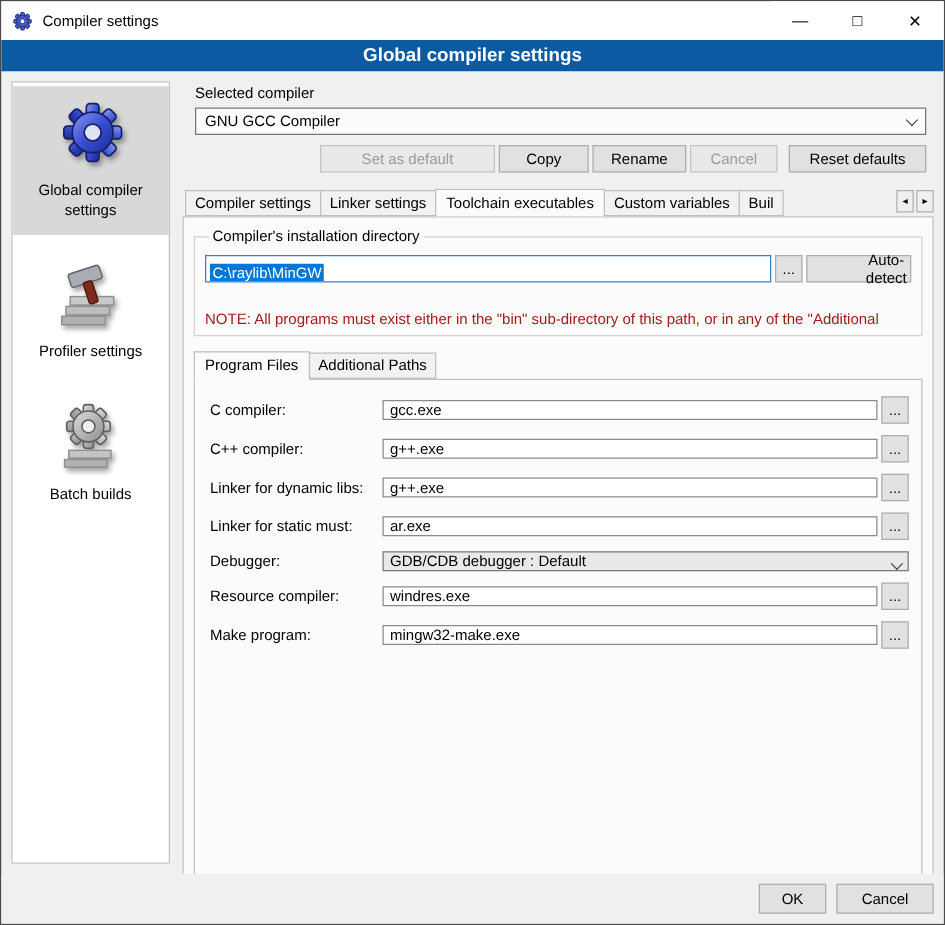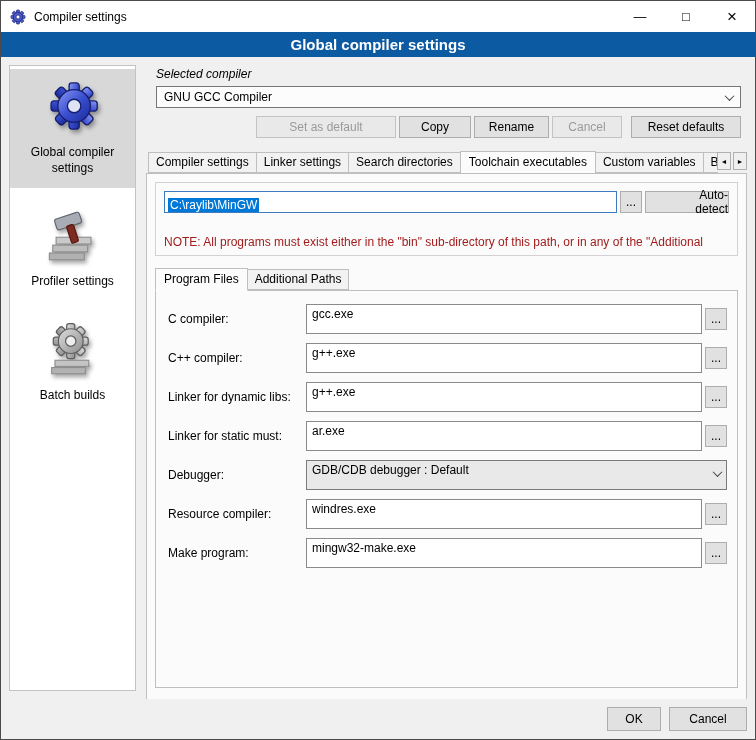--- a/index.html
+++ b/index.html
@@ -22,27 +22,27 @@
   
   .sidebar { position:absolute; left:8px; top:64px; width:127px; height:626px; background:#fff; border:1px solid #c3c3c3; padding-top:3px; }
   .side-item { display:flex; flex-direction:column; align-items:center; padding:10px 4px 12px; }
   .side-item.selected { background:#d8d8d8; }
   .side-item + .side-item { margin-top:10px; }
   .side-label { margin-top:9px; text-align:center; line-height:1.3; }
   .side-icon svg { filter:drop-shadow(2px 3px 2px rgba(0,0,0,0.35)); }
 
   
   .main { position:absolute; left:145px; top:64px; width:601px; }
-  .sel-compiler-label { margin:2px 0 5px 10px;font-style:italic; }
+  .sel-compiler-label { margin:2px 0 5px 10px; }
   .combo { margin-left:10px; width:585px; height:22px; border:1px solid #767676; background:#fcfcfc; display:flex; align-items:center; padding:0 7px; }
   .chev { width:7px; height:7px; border-right:1.6px solid #444; border-bottom:1.6px solid #444; transform:rotate(45deg) translate(-1px,-1px); margin-left:auto; }
 
   .btnrow { margin:8px 0 0 10px; width:585px; display:flex; gap:3px; align-items:center; }
   .btn { height:22px; background:#e1e1e1; border:1px solid #adadad; font-size:12px; font-family:inherit;
-         display:flex; align-items:center; justify-content:center;text-align:right; }
+         display:flex; align-items:center; justify-content:center; }
   .btn.disabled { color:#9a9a9a; background:#e9e9e9; border-color:#c3c3c3; }
   .sp { width:97px; }
   .w-setdef { width:140px; } .w-copy { width:72px; } .w-rename { width:75px; } .w-delete { width:70px; }
   .w-reset { width:110px; margin-left:auto; }
 
   
   .tabstrip { margin-top:13px; height:22px; padding-left:2px; position:relative; display:flex; align-items:flex-end; z-index:2; }
   .tabs-clip { display:flex; align-items:flex-end; overflow:hidden; width:570px; }
   .tab { white-space:nowrap; background:#f2f2f2; border:1px solid #bfbfbf; margin-right:-1px; padding:2px 7px 3px; }
   .tab.active { background:#fbfbfb; border-bottom-color:#fbfbfb; padding:3px 8px 4px; margin-bottom:-1px; position:relative; z-index:3; }
@@ -58,21 +58,21 @@
   .sel-text { background:#0078d7; color:#fff; padding:0 2px; white-space:nowrap; }
   .small-btn { width:22px; height:22px; margin-left:3px; flex:0 0 22px; }
   .autodetect { width:84px; height:22px; margin-left:3px; flex:0 0 84px;padding-left:44px; }
   .note { margin-top:22px; color:#a21c1c; white-space:nowrap; overflow:hidden; }
 
   .subtabstrip { margin:12px 0 0 8px; display:flex; align-items:flex-end; position:relative; z-index:2; }
   .subpanel { margin:0 8px; border:1px solid #bfbfbf; background:#fbfbfb; padding:13px 10px 12px 12px; height:398px; }
 
   .frow { display:flex; align-items:center; margin-bottom:9px; }
   .flabel { width:138px; flex:0 0 138px; }
-  .field { flex:1; height:30px; border:1px solid #8a8a8a; background:#fff; display:flex; align-items:flex-end; padding:12px 5px; overflow:hidden; white-space:nowrap; }
+  .field { flex:1; height:16px; border:1px solid #8a8a8a; background:#fff; display:flex; align-items:flex-end; padding:0 5px; overflow:hidden; white-space:nowrap; }
   .field.select { background:#e9e9e9; border-color:#7a7a7a; }
 
   
   .footer { position:absolute; left:0; right:0; bottom:0; height:40px; background:#f0f0f0; display:flex; align-items:center; justify-content:flex-end; gap:8px; padding-right:8px; }
   .footer .btn.ok { width:54px; height:24px; }
   .footer .btn.cancel { width:78px; height:24px; }
 </style>
 </head>
 <body>
 
@@ -195,38 +195,38 @@
       <button class="btn w-copy">Copy</button>
       <button class="btn w-rename">Rename</button>
       <button class="btn disabled w-delete">Cancel</button>
       <button class="btn w-reset">Reset defaults</button>
     </div>
 
     <div class="tabstrip">
       <div class="tabs-clip">
         <div class="tab">Compiler settings</div>
         <div class="tab">Linker settings</div>
-        <div class="tab">Search directories</div>
         <div class="tab active">Toolchain executables</div>
         <div class="tab">Custom variables</div>
         <div class="tab">Buil</div>
       </div>
       <div class="tab-arrows">
         <button class="arrow-btn">
             <span>◄</span>
           </button>
         <button class="arrow-btn">
             <span>►</span>
           </button>
       </div>
     </div>
 
     <div class="tabpanel">
 
       <fieldset class="groupbox">
+        <legend>Compiler's installation directory</legend>
         <div class="dir-row">
           <div class="dir-input">
             <span class="sel-text">C:\raylib\MinGW</span>
           </div>
           <button class="btn small-btn">...</button>
           <button class="btn autodetect">Auto-detect</button>
         </div>
         <div class="note">NOTE: All programs must exist either in the "bin" sub-directory of this path, or in any of the "Additional</div>
       </fieldset>
 

